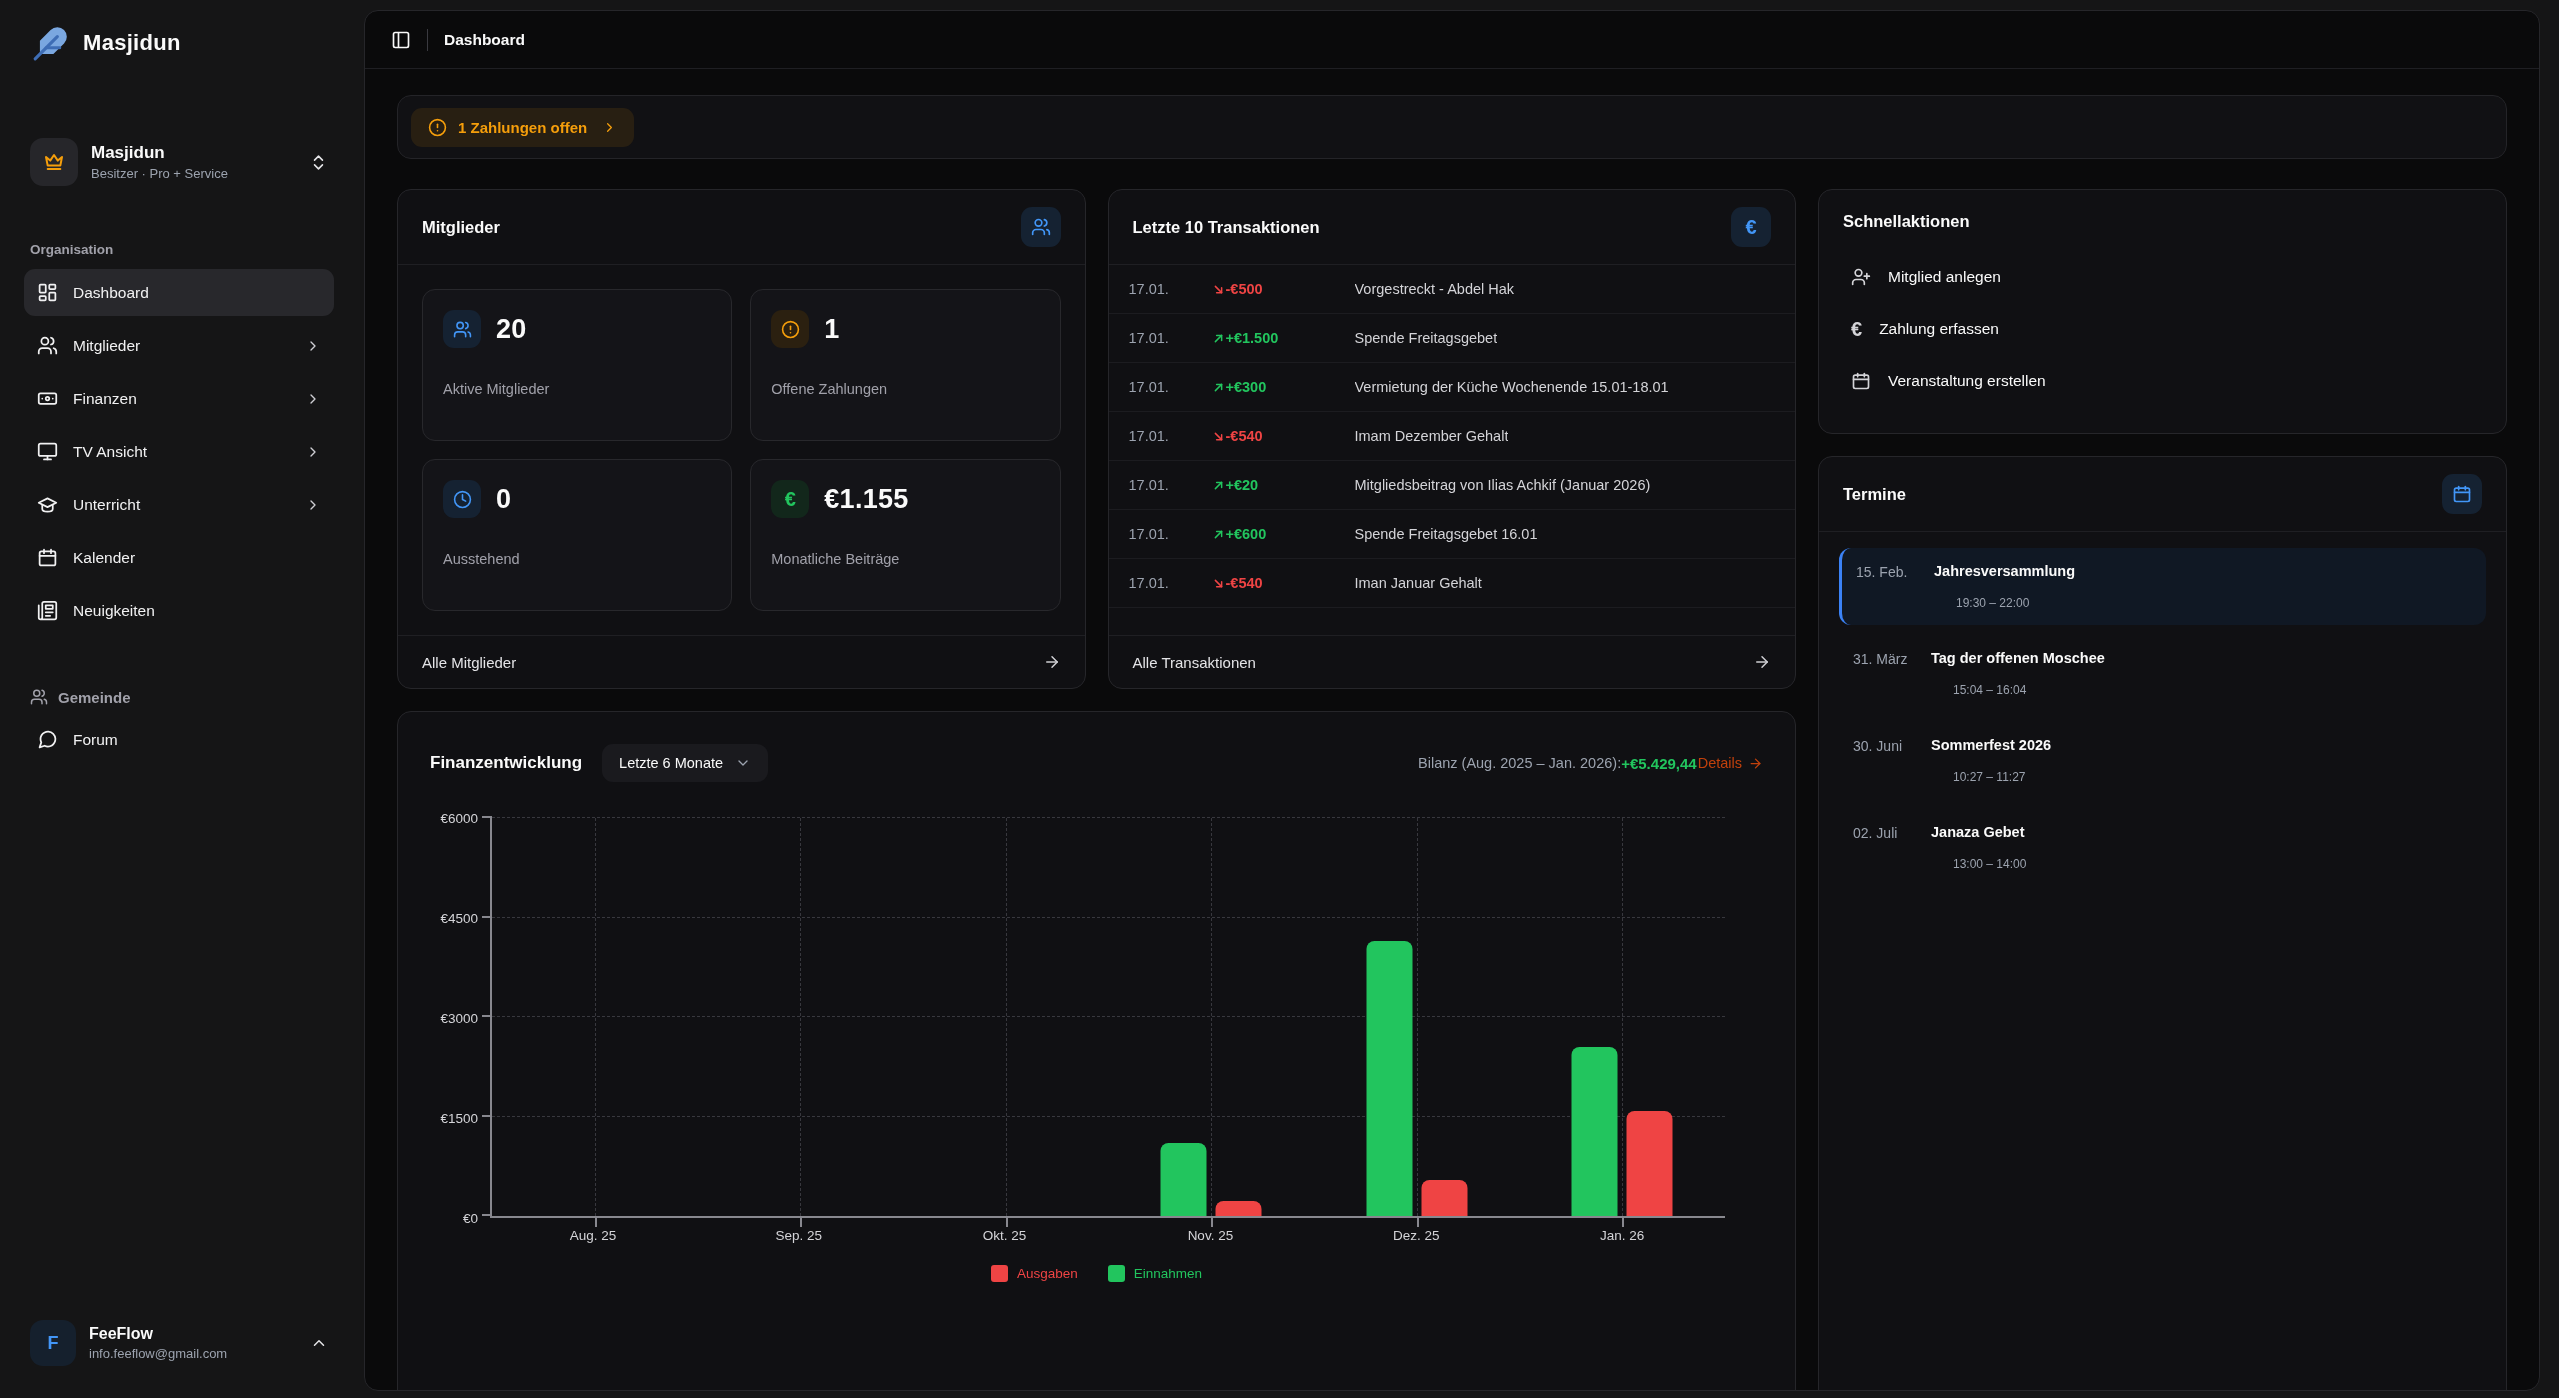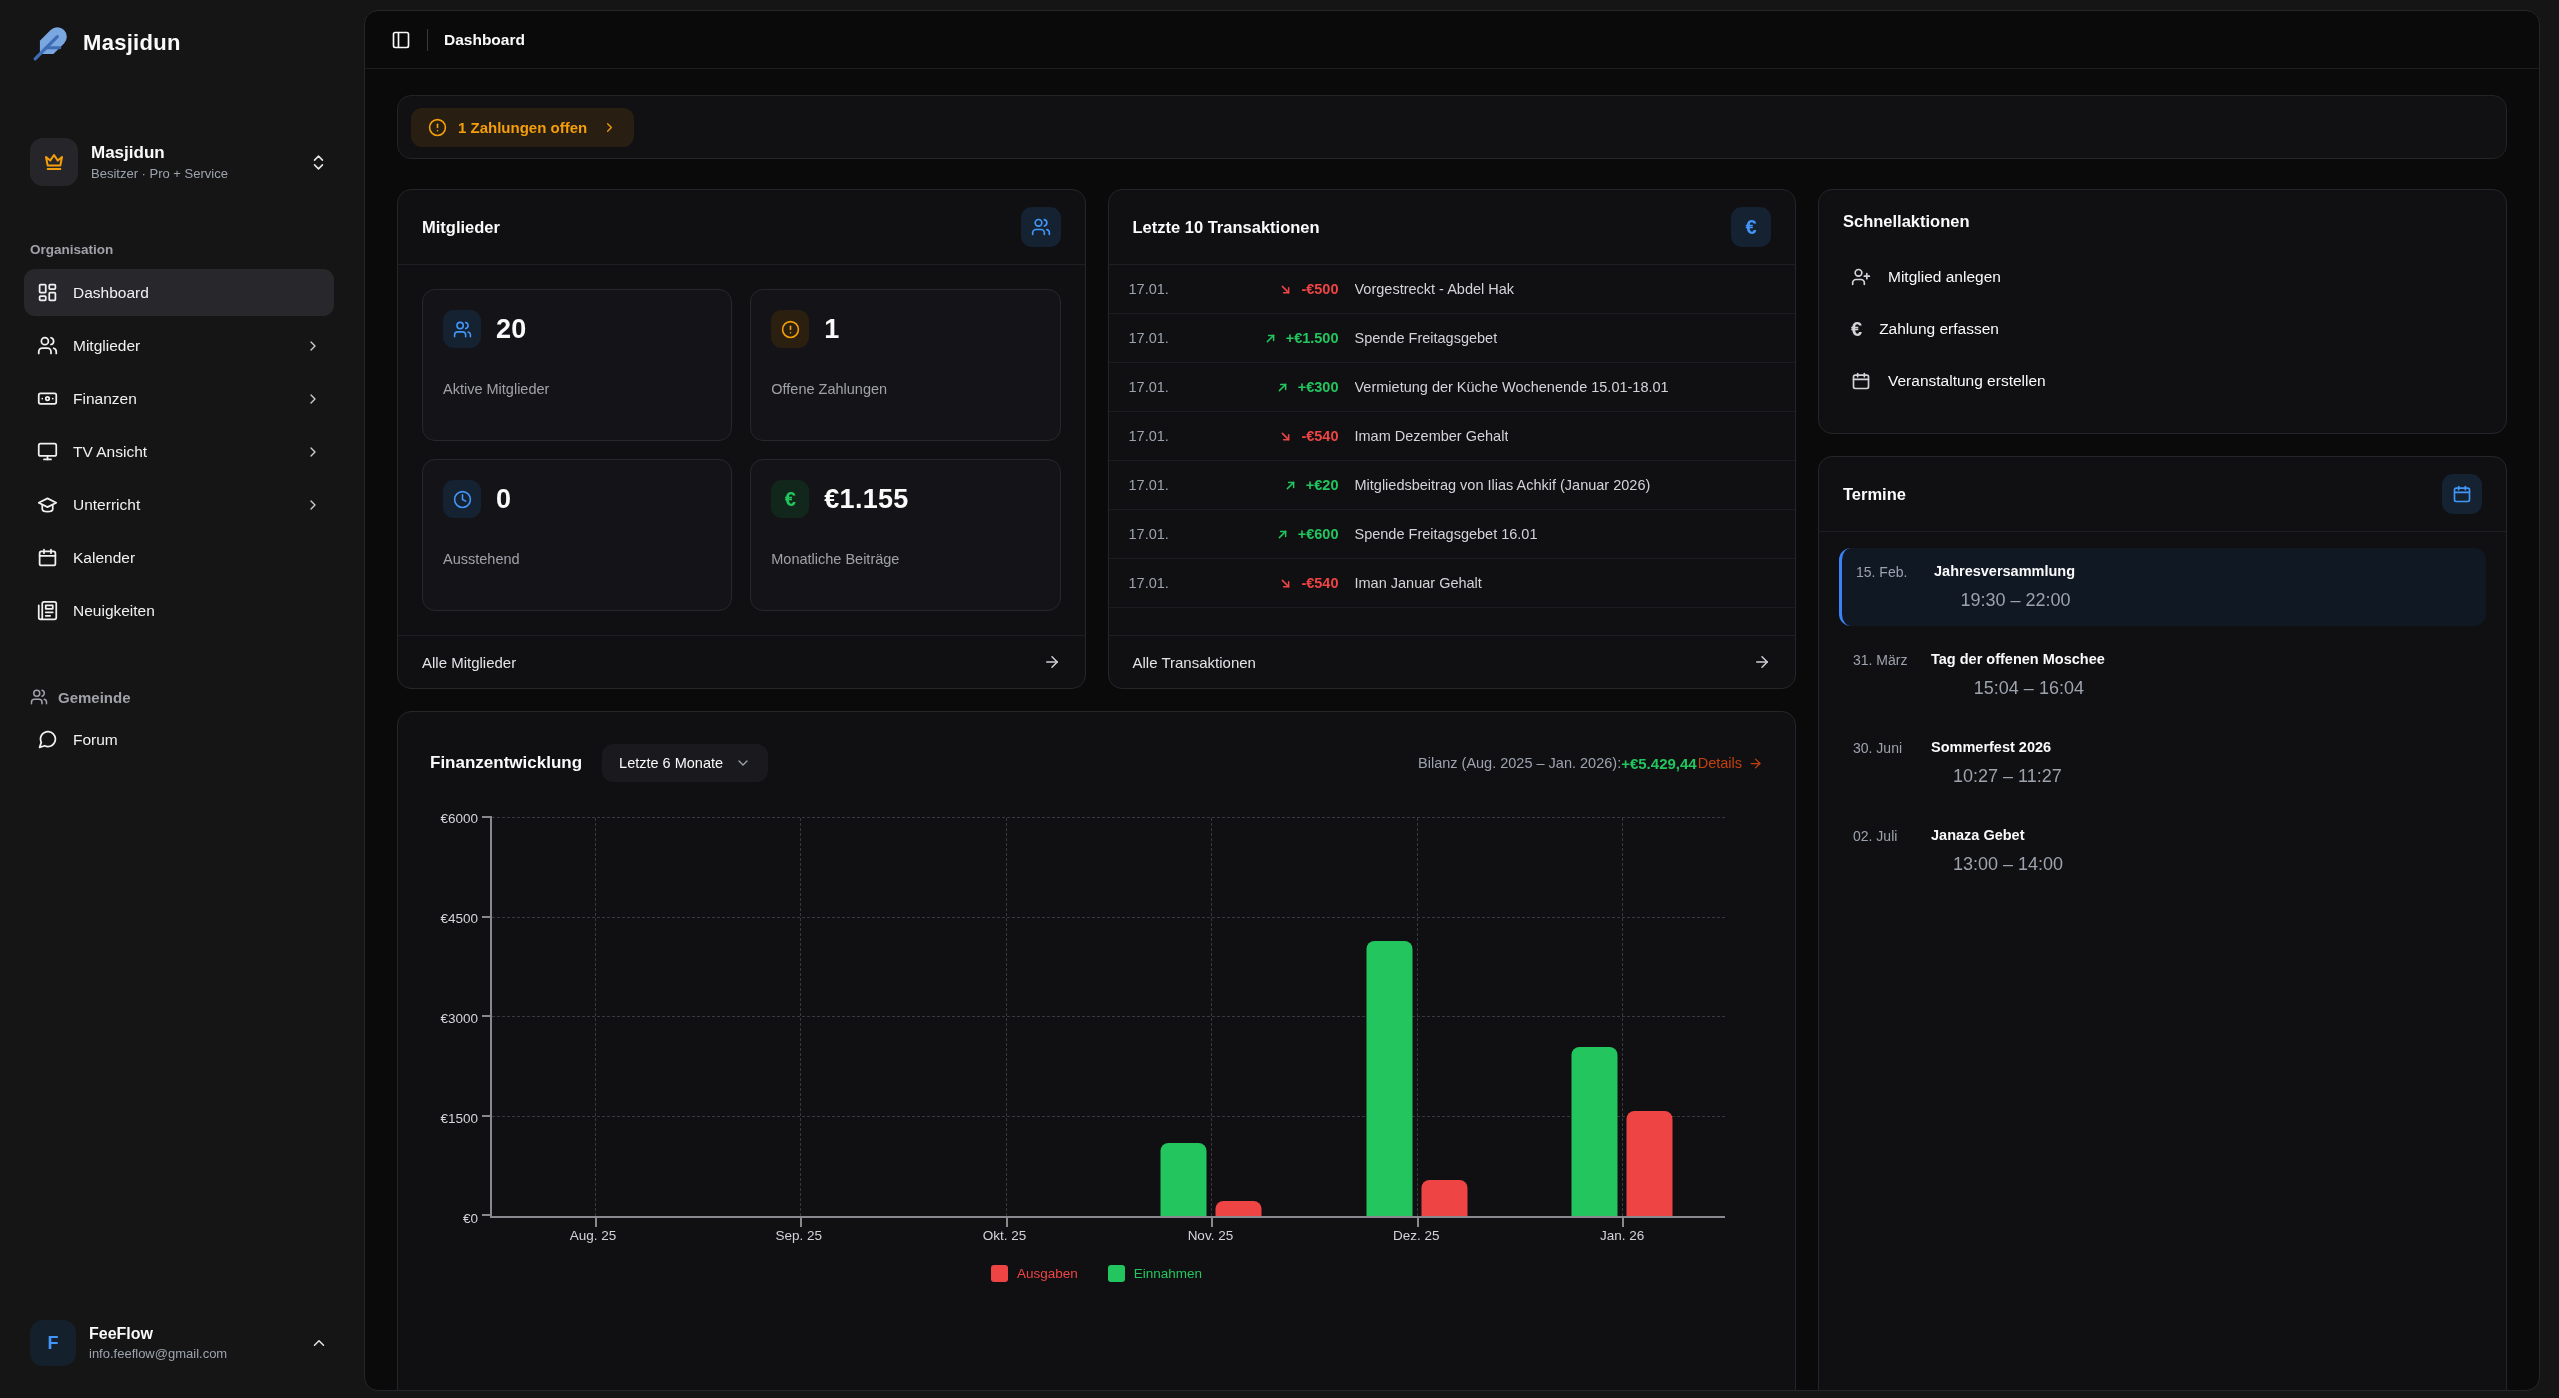--- a/index.html
+++ b/index.html
@@ -70,40 +70,40 @@
   .stat-badge.green { background:#12271b; color:#22c55e; }
   .stat-value { font-size:27px; font-weight:700; letter-spacing:.3px; }
   .stat-label { margin-top:33px; font-size:14.5px; color:#a1a1aa; }
   .euro-glyph { font-size:20px; font-weight:600; }
 
   
   .tx-card { flex:1; min-width:0; }
   .tx-list { }
   .tx-row { display:flex; align-items:center; height:49px; padding:0 20px; border-bottom:1px solid #1c1c20; font-size:14.5px; }
   .tx-date { width:82px; color:#9ca3af; flex:0 0 82px; }
-  .tx-amount { width:128px; flex:0 0 128px; display:flex; align-items:center; justify-content:flex-end; gap:8px; font-weight:700; }
+  .tx-amount { width:128px; flex:0 0 128px; display:flex; align-items:center; gap:0; font-weight:700; }
   .tx-row.in  .tx-amount { color:#22c55e; }
   .tx-row.out .tx-amount { color:#ef4444; }
   .tx-amount .t-ic { display:flex; }
   .tx-desc { margin-left:16px; color:#d4d4d8; white-space:nowrap; overflow:hidden; text-overflow:ellipsis; }
 
   
   .qa-card { padding:22px 24px 26px; }
   .qa-title { font-size:16.5px; font-weight:700; margin-bottom:20px; }
   .qa-item { display:flex; align-items:center; gap:17px; height:52px; padding:0 8px; font-size:15.5px; cursor:pointer; border-radius:10px; }
   .qa-item .qa-ic { color:#d4d4d8; display:flex; }
 
   
   .events-card { margin-top:22px; flex:1; }
   .events-list { padding:16px 20px; display:flex; flex-direction:column; gap:10px; }
   .event-row { display:flex; padding:15px 14px; border-radius:12px; }
   .event-row.highlighted { background:#101824; border-left:3px solid #3b82f6; }
   .event-date { width:78px; flex:0 0 78px; color:#9ca3af; font-size:14px; padding-top:1px; }
   .event-title { font-size:14.5px; font-weight:700; }
-  .event-time { margin-top:11px; margin-left:22px; font-size:18px; color:#9ca3af;text-align:center; }
+  .event-time { margin-top:17px; margin-left:22px; font-size:12px; color:#9ca3af; }
 
   
   .chart-card { margin-top:22px; height:773px; padding:24px 28px 18px; }
   .chart-header { display:flex; align-items:center; gap:20px; padding:8px 4px 0; }
   .chart-title { font-size:17px; font-weight:700; }
   .range-select { display:flex; align-items:center; gap:12px; background:#1a1a1e; border-radius:11px;
     padding:11px 17px; font-size:14.5px; color:#fafafa; cursor:pointer; }
   .range-select .sel-chev { color:#9ca3af; display:flex; }
   .chart-header-right { margin-left:auto; display:flex; align-items:center; font-size:14.5px; }
   .balance-label { color:#9ca3af; }

